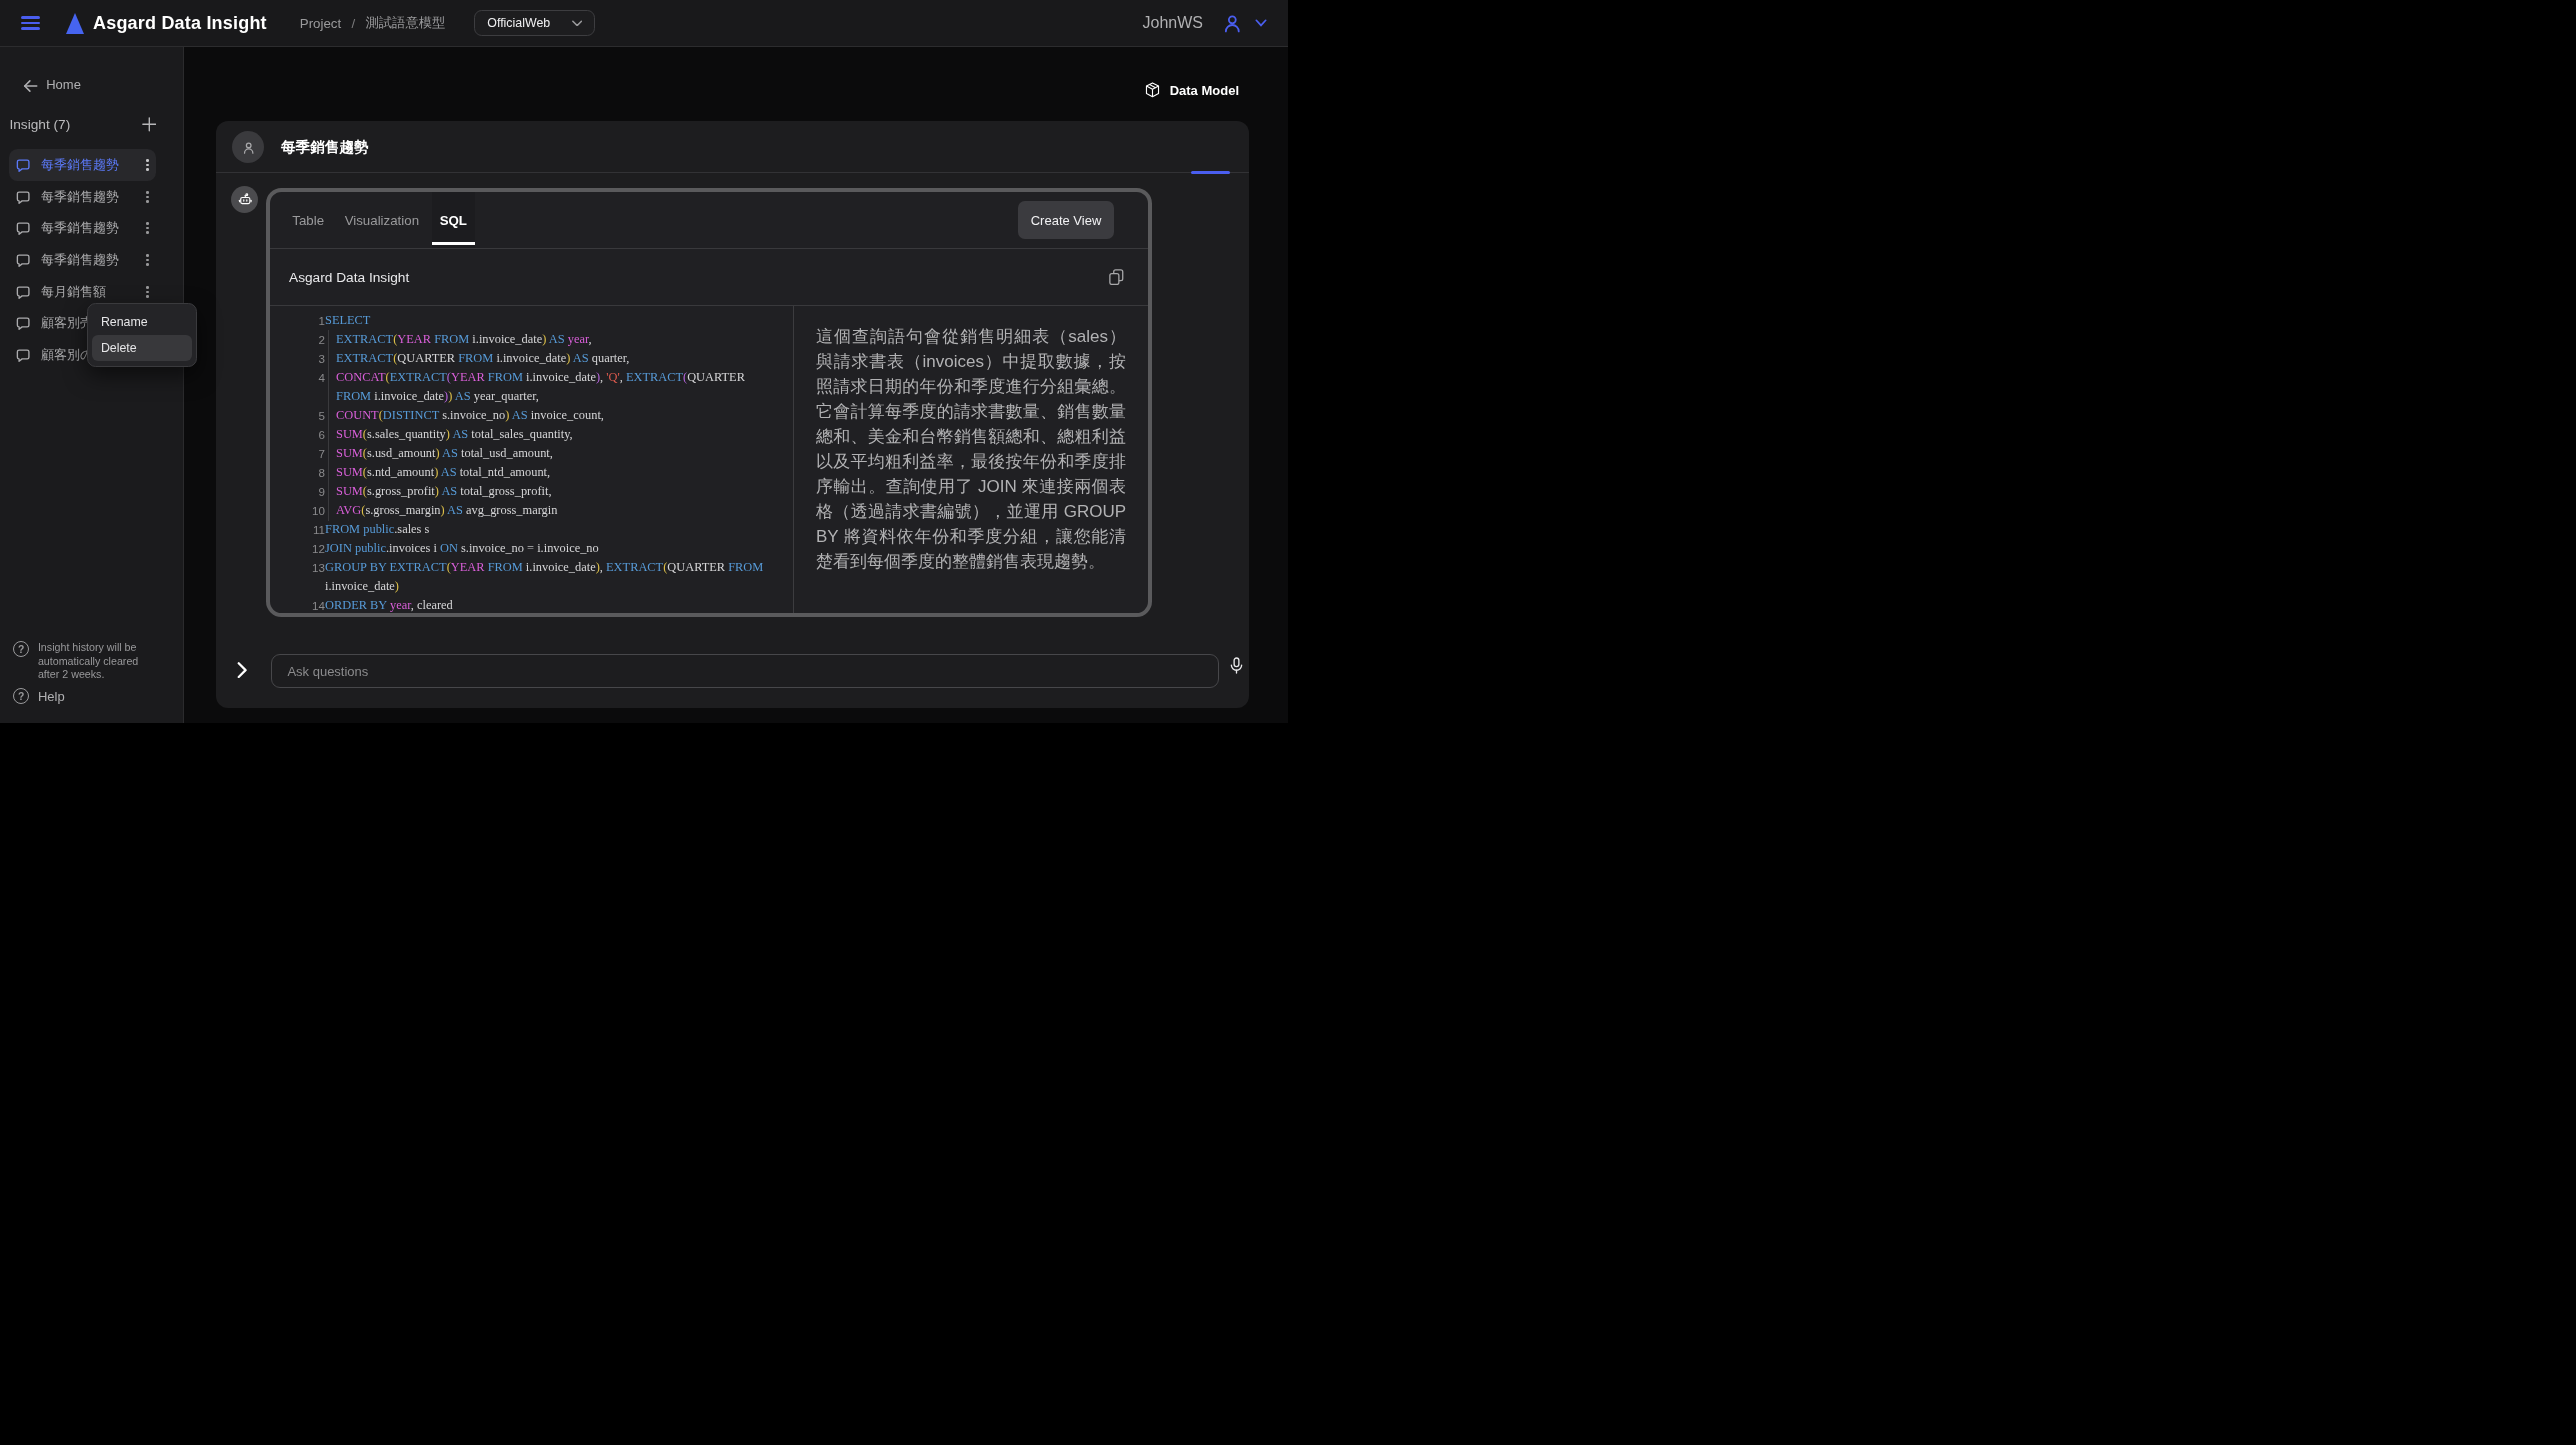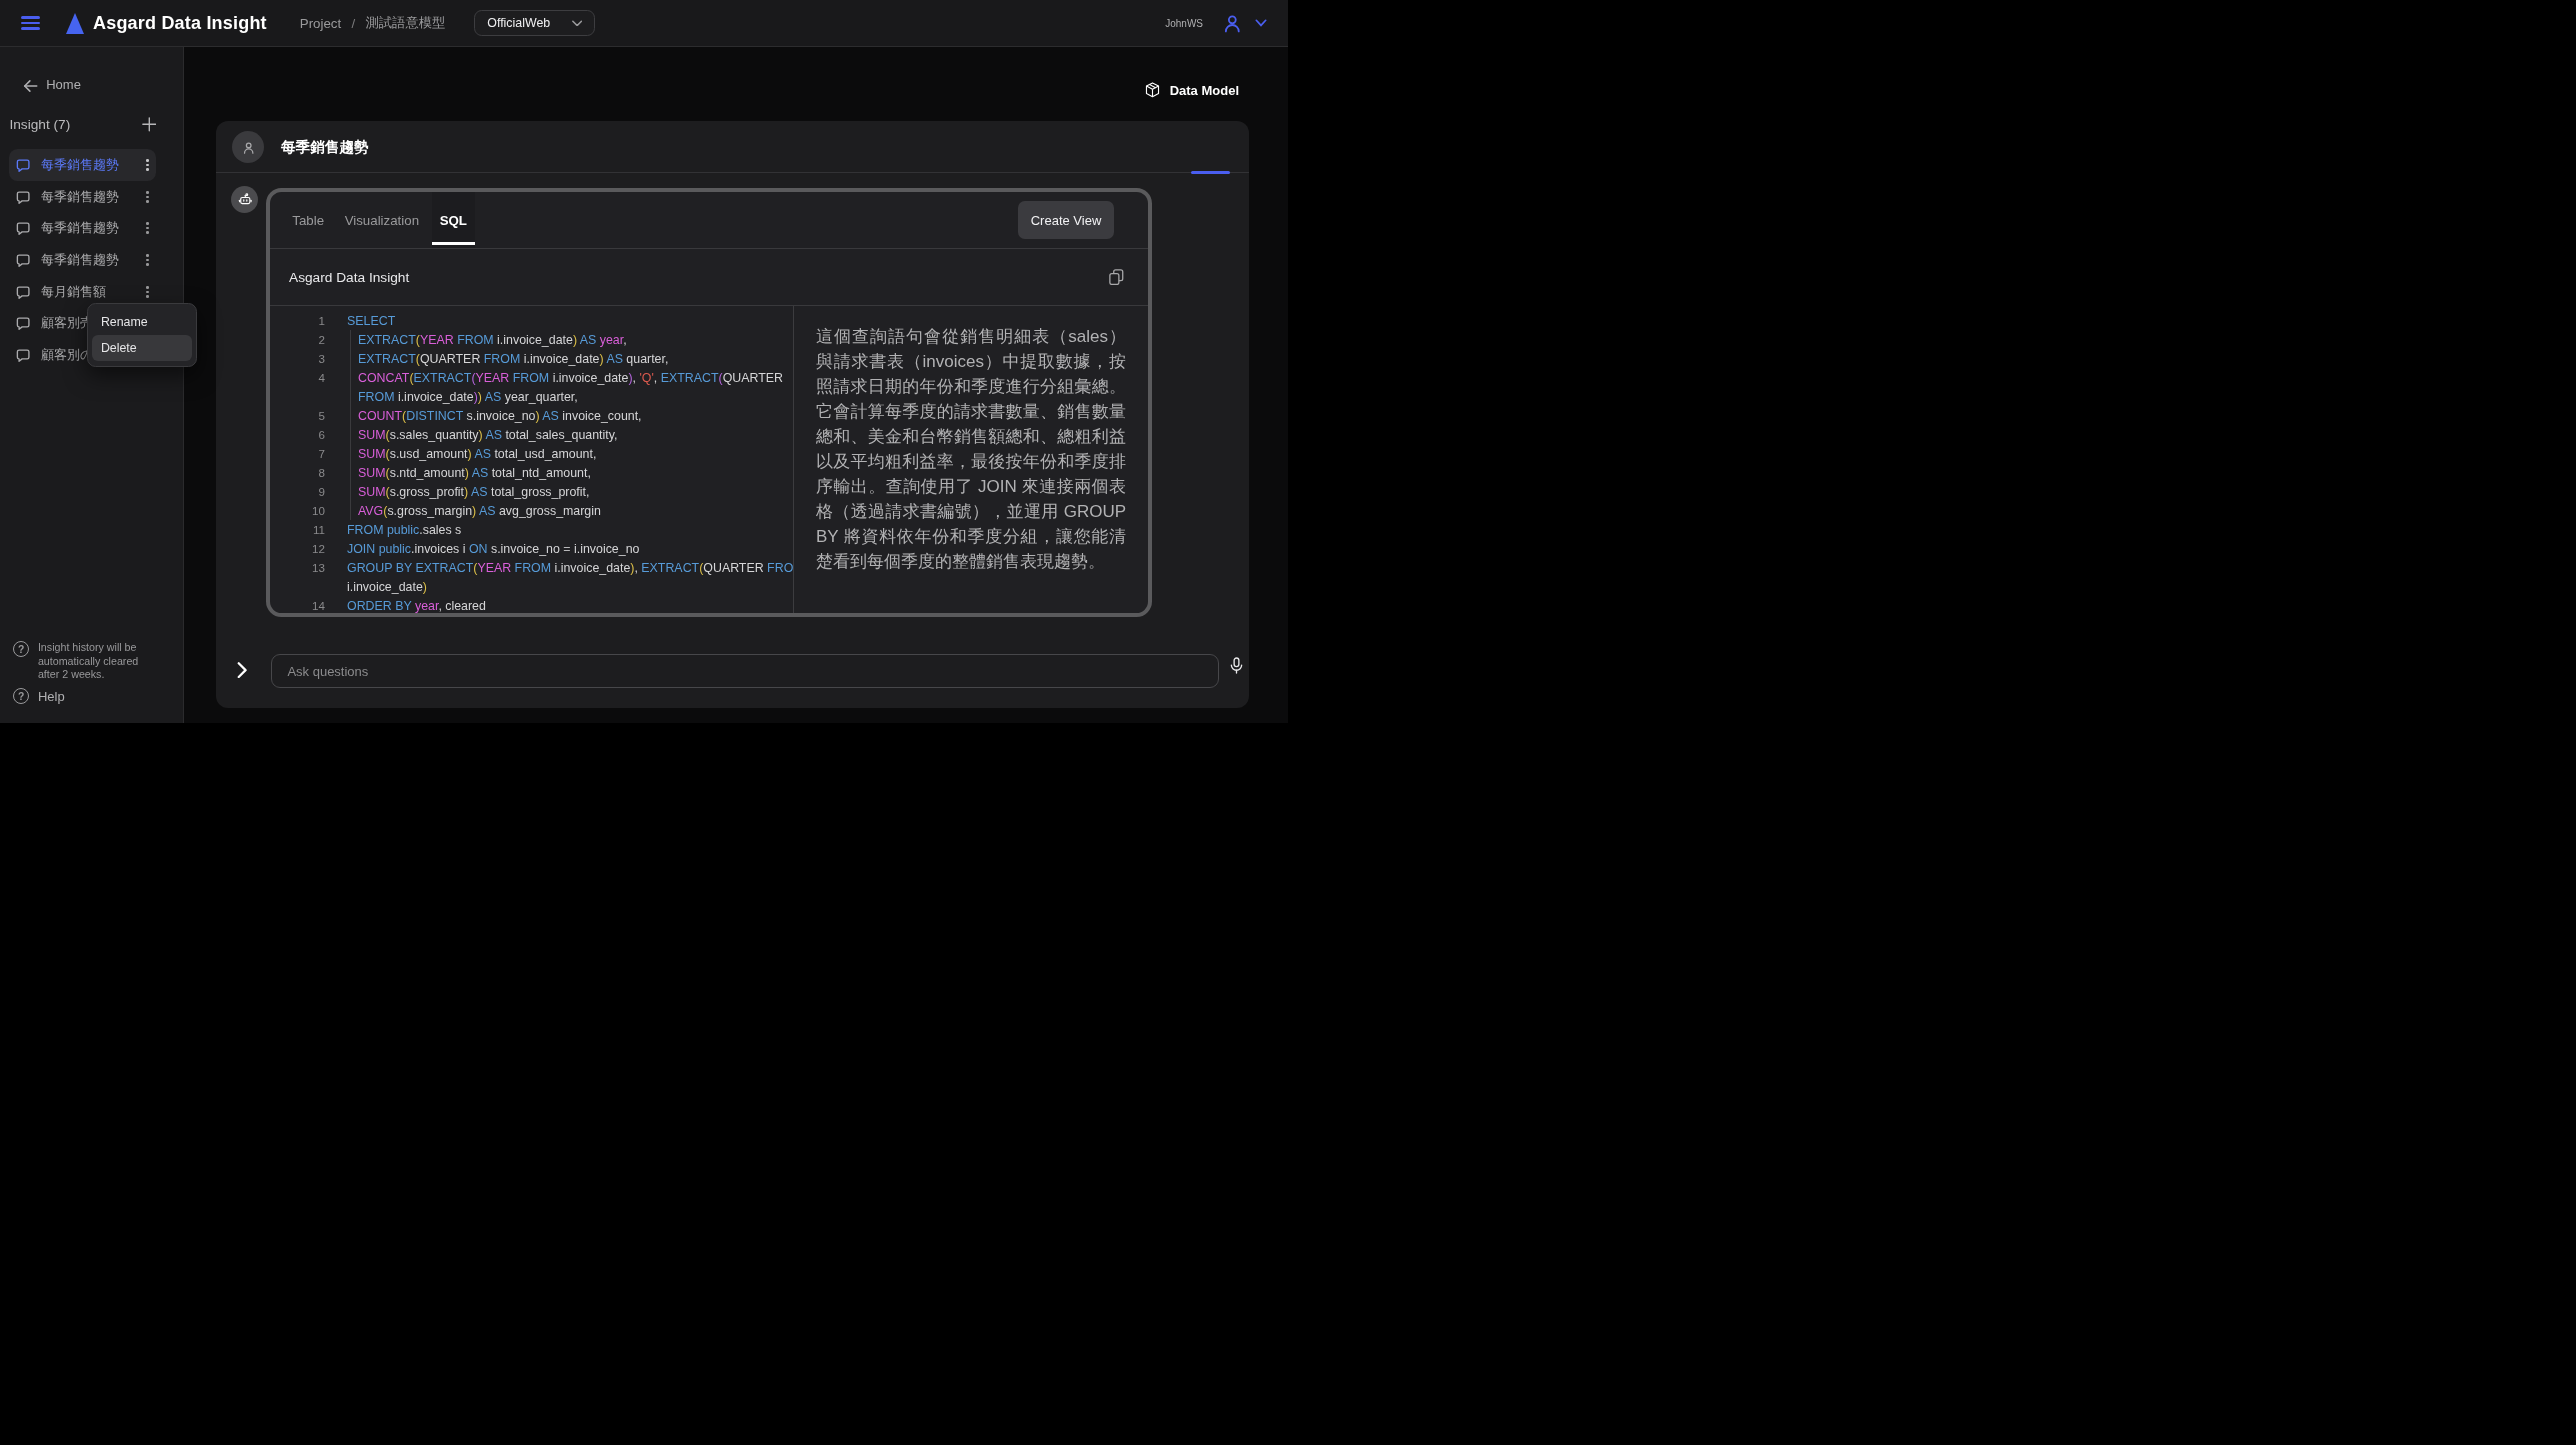--- a/index.html
+++ b/index.html
@@ -17,21 +17,21 @@
   .logo-tri { width:0; height:0; margin-left:26px;
               border-left:9.4px solid transparent; border-right:9.4px solid transparent; border-bottom:21.4px solid #4664f0; }
   .app-title { margin-left:8.6px; color:#fff; font-size:18px; font-weight:bold; letter-spacing:0.2px; }
   .crumb { color:#9a9a9c; font-size:13.3px; }
   .crumb-section { margin-left:33px; }
   .crumb-sep { margin:0 10.3px; color:#7c7c7e; }
   .ws-pill { margin-left:29px; height:26.5px; display:flex; align-items:center; gap:22px; padding:4px 12px;
              border:0.9px solid #3d3d40; border-radius:7.7px; background:#1d1d1f; cursor:pointer; }
   .ws-pill .ws-label { color:#f0f0f2; font-size:12.4px; }
   .spacer { flex:1; }
-  .username { color:#b0b0b2; font-size:10px; }
+  .username { color:#b0b0b2; font-size:16px; }
   .icon-btn { display:flex; align-items:center; justify-content:center; cursor:pointer; }
 
   
   .sidebar { position:absolute; left:0; top:47px; width:184px; height:676px; background:#1b1b1d;
              border-right:0.9px solid #2b2b2d; z-index:20; }
   .home-row { position:absolute; left:23px; top:30px; display:flex; align-items:flex-end; gap:8.6px;
               color:#b0b0b2; font-size:13px; cursor:pointer; }
   .insight-hdr { position:absolute; left:9.4px; top:70px; width:164px; display:flex; align-items:center; }
   .insight-hdr .hdr-label { color:#bcbcbe; font-size:13.7px; }
   .insight-add { margin-left:auto; margin-right:17px; cursor:pointer; display:flex; }
@@ -85,21 +85,21 @@
                  background:#3b3b3f; color:#f2f2f4; font-size:13px; cursor:pointer;
                  font-family:"Liberation Sans","DejaVu Sans",sans-serif; }
   .card-title-row { height:57px; border-bottom:0.9px solid #39393c; display:flex; align-items:center;
                     padding:0 24px 0 19px; }
   .card-title { color:#eaeaec; font-size:13.7px; }
   .copy-btn { margin-left:auto; display:flex; cursor:pointer; }
   .card-body { display:flex; height:307px; }
   .code-col { flex:1; padding-top:5.1px; overflow:hidden; }
   .code-row { height:19px; display:flex; align-items:center; font-size:12.4px; white-space:pre; }
   .code-row .ln { width:55px; text-align:right; color:var(--ln); font-size:11.6px; flex:none; }
-  .code-row .ct { margin-left:22px; position:relative; }
+  .code-row .ct { position:relative;font-family:Liberation Serif, serif; }
   .code-row .ct.ind { padding-left:11px; }
   .code-row .ct.ind::before { content:""; position:absolute; left:3.4px; top:-2.6px; bottom:-2.6px; width:0.9px; background:#3a3a3d; }
   .tk-kw{color:var(--kw)} .tk-fn{color:var(--fn)} .tk-p1{color:var(--p1)} .tk-p2{color:var(--p2)}
   .tk-str{color:var(--str)} .tk-id{color:var(--id)} .tk-op{color:var(--op)}
   .v-div { width:0.9px; background:#3c3c3f; }
   .expl-col { width:354px; padding:18px 22px 0 22px; color:#b2b2b4; font-size:17px; line-height:25px;
               text-align:justify; }
 
   .ask-row { position:absolute; left:0; bottom:0; width:100%; height:64px; }
   .ask-chevron { position:absolute; left:20.6px; top:18px; display:flex; cursor:pointer; }

